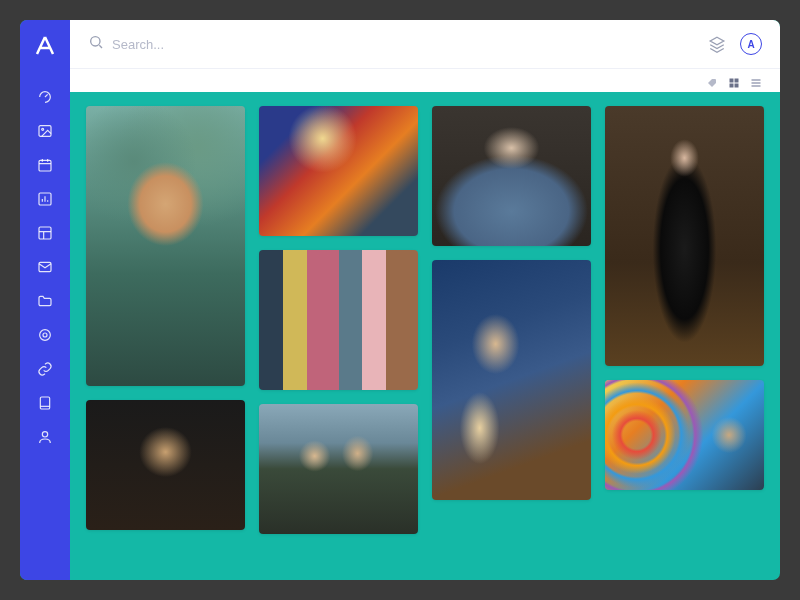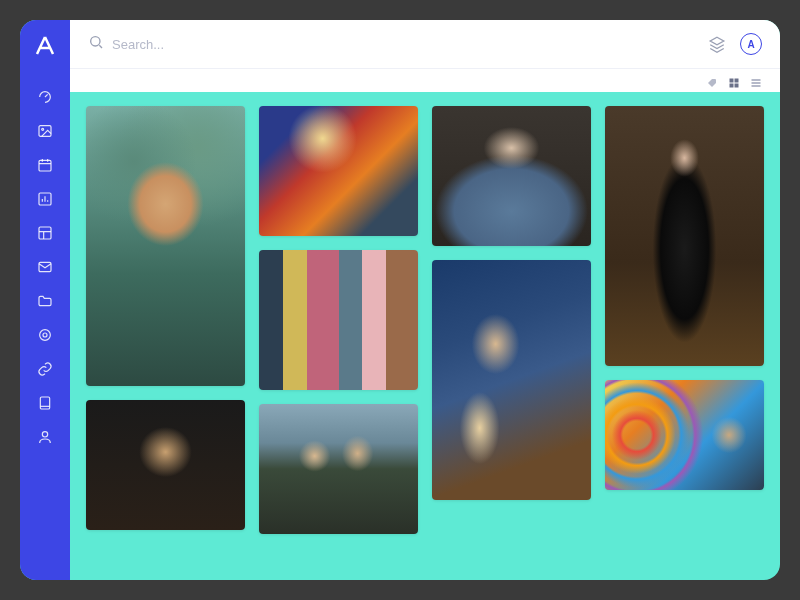--- a/index.html
+++ b/index.html
@@ -9,22 +9,22 @@
       background: #3a3a3a;
       font-family: -apple-system, BlinkMacSystemFont, 'Segoe UI', sans-serif;
       display: flex;
       align-items: center;
       justify-content: center;
       overflow: hidden;
     }
     .app-window {
       width: 760px;
       height: 560px;
-      background: #5eead4;
-      border-radius: 16px;
+      background: #14b8a6;
+      border-radius: 7px;
       display: flex;
       overflow: hidden;
       position: relative;
     }
     .sidebar {
       width: 50px;
       background: #3D46E5;
       display: flex;
       flex-direction: column;
       align-items: center;

